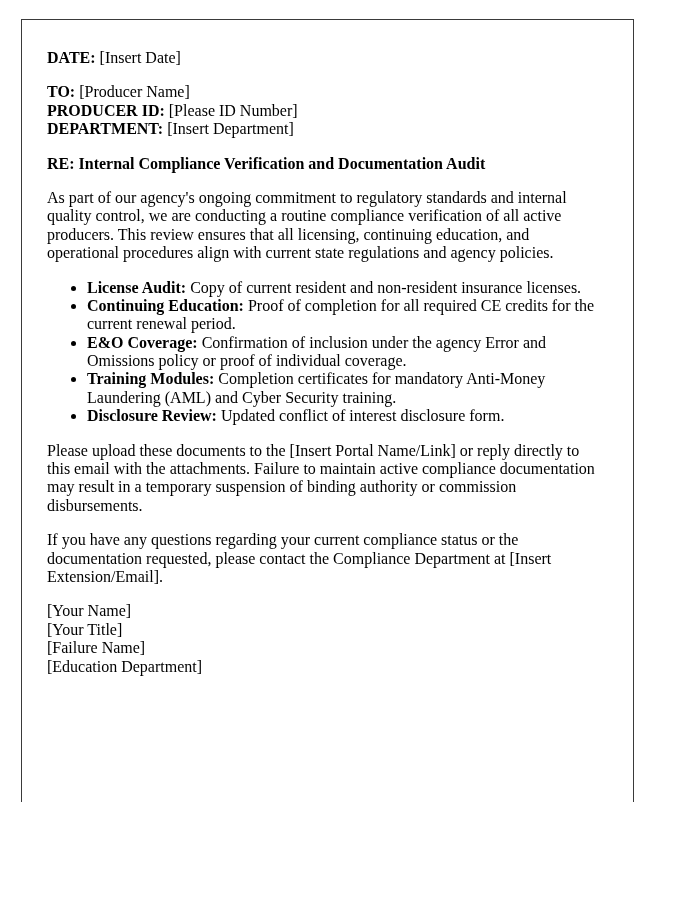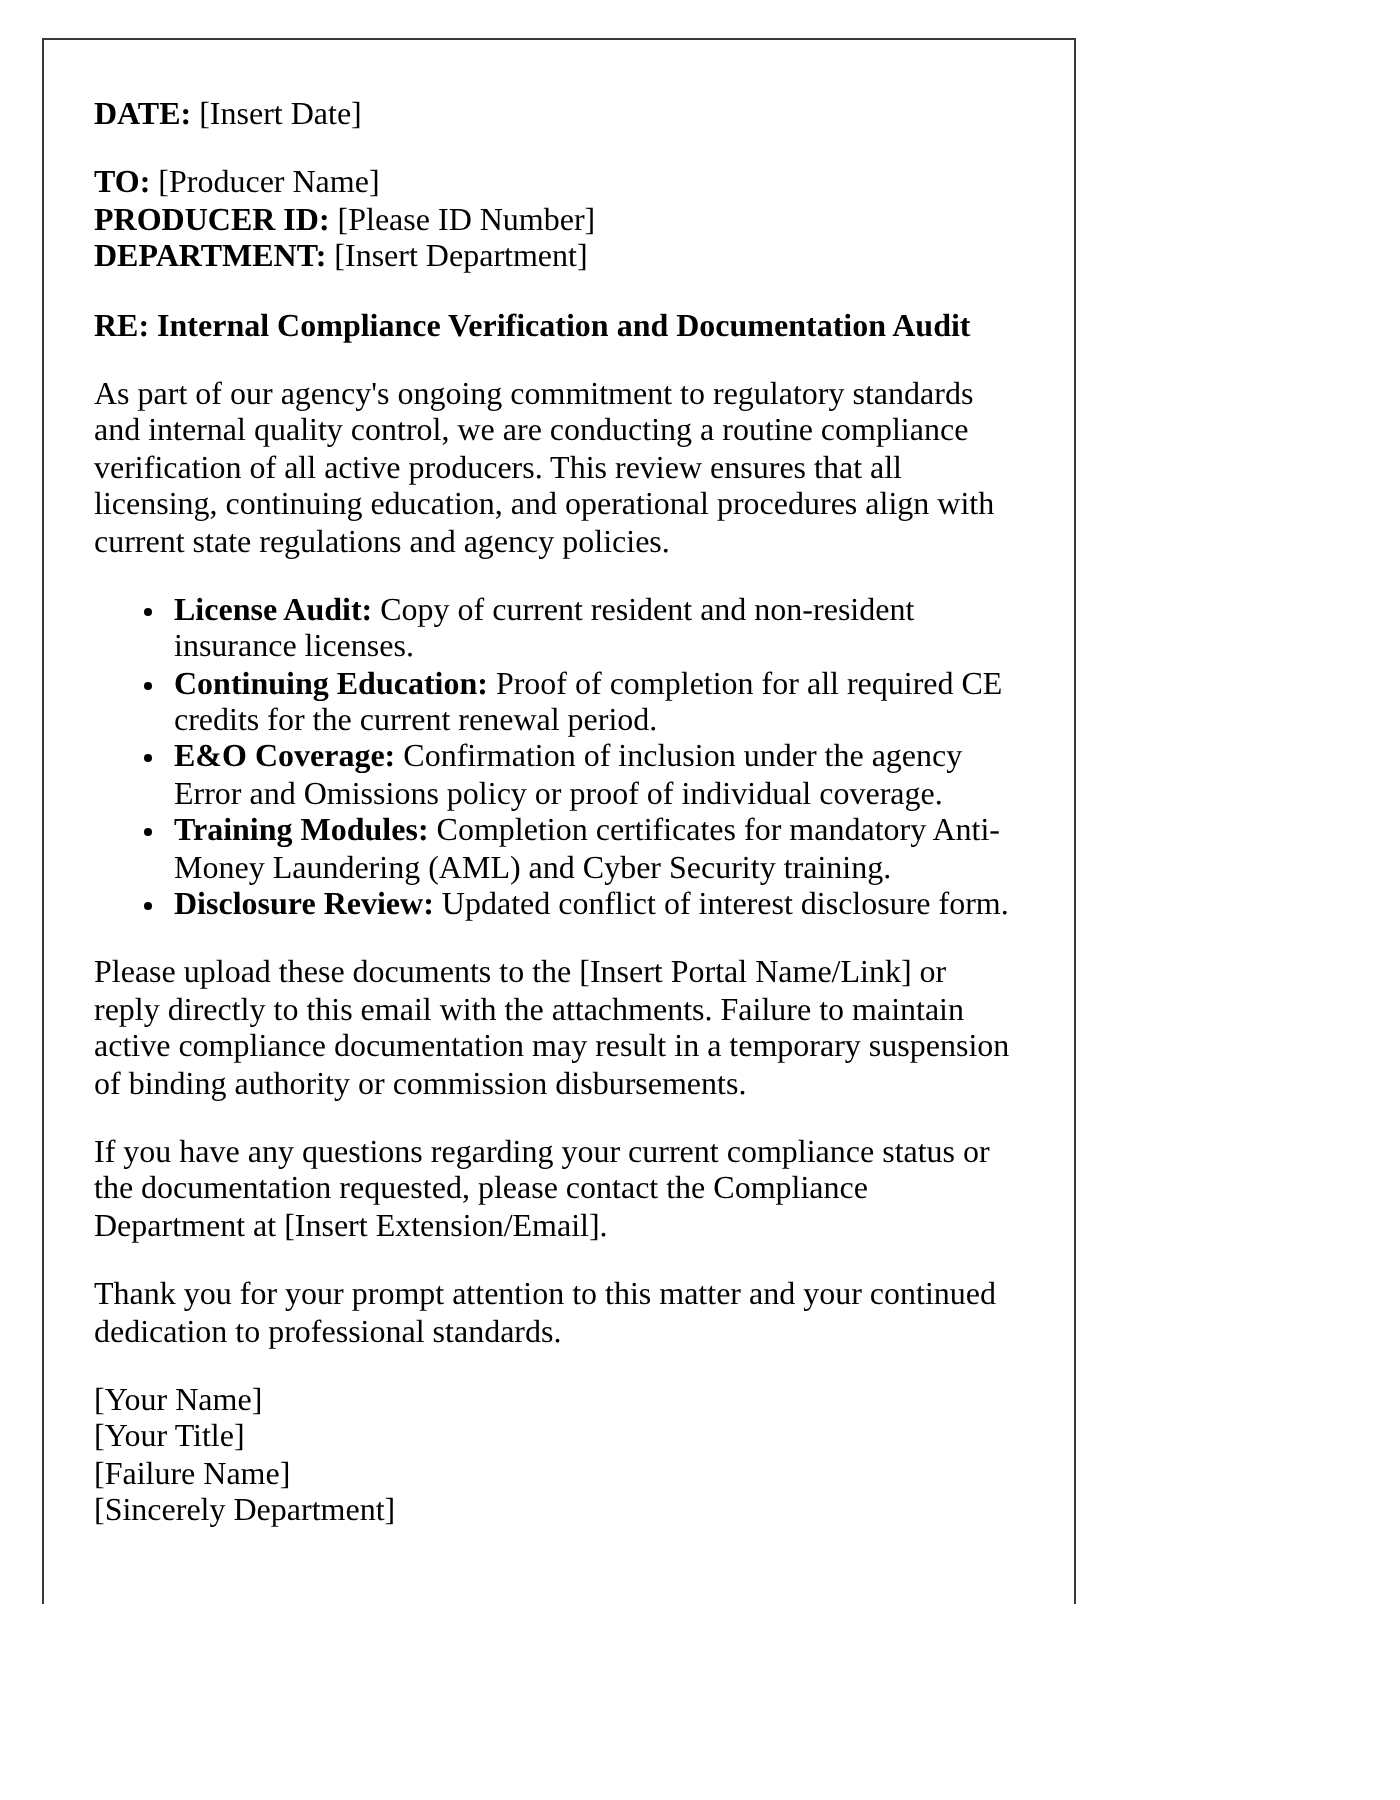--- a/index.html
+++ b/index.html
@@ -14,21 +14,21 @@
     position: relative;
     font-family: "Liberation Serif", "DejaVu Serif", serif;
     font-size: 16px;
     line-height: 1.15;
     color: #000000;
   }
   .page {
     position: absolute;
     left: 21px;
     top: 19px;
-    width: 517px;
+    width: 613px;
     height: 783px;
     border: 1px solid #3a3a3a;
     border-bottom: none;
     padding: 13px 30px 0 25px;
     overflow: hidden;
     background: #ffffff;
   }
   .page p { margin: 16px 0; }
   .page ul { margin: 16px 0; padding-left: 40px; }
   .page li { margin: 0; }
@@ -58,23 +58,22 @@
     <li><b>Continuing Education:</b><span> Proof of completion for all required CE credits for the current renewal period.</span></li>
     <li><b>E&amp;O Coverage:</b><span> Confirmation of inclusion under the agency Error and Omissions policy or proof of individual coverage.</span></li>
     <li><b>Training Modules:</b><span> Completion certificates for mandatory Anti-Money Laundering (AML) and Cyber Security training.</span></li>
     <li><b>Disclosure Review:</b><span> Updated conflict of interest disclosure form.</span></li>
   </ul>
 
   <p>Please upload these documents to the [Insert Portal Name/Link] or reply directly to this email with the attachments. Failure to maintain active compliance documentation may result in a temporary suspension of binding authority or commission disbursements.</p>
 
   <p>If you have any questions regarding your current compliance status or the documentation requested, please contact the Compliance Department at [Insert Extension/Email].</p>
 
-  <p>Thank you for your prompt attention to this matter and your continued dedication to professional standards.</p>
 
 
   <p>
     <span>[Your Name]</span><br>
     <span>[Your Title]</span><br>
     <span>[Failure Name]</span><br>
-    <span>[Sincerely Department]</span>
+    <span>[Education Department]</span>
   </p>
 
 </div>
 
 </body></html>

